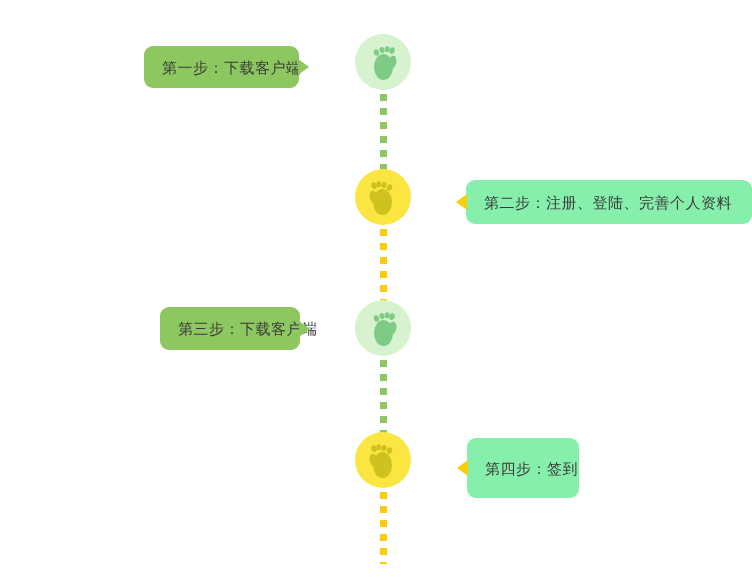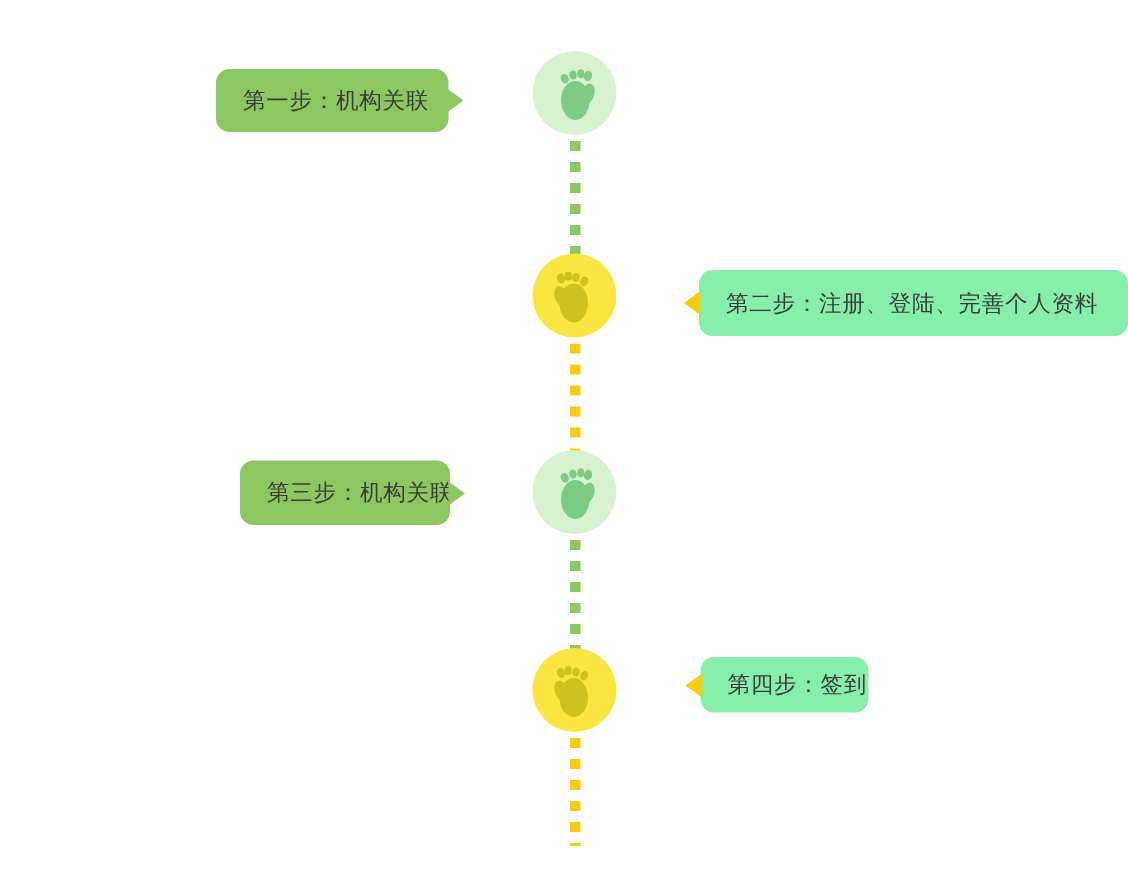--- a/index.html
+++ b/index.html
@@ -105,30 +105,30 @@
 
   #node-2   { left: 355px; top: 169px; }
   #bubble-2 { left: 466px; top: 180px; width: 286px; height: 44px; }
   #conn-2   { left: 380px; top: 229px; height: 75px; }
 
   #bubble-3 { left: 160px; top: 307px; width: 140px; height: 43px; }
   #node-3   { left: 355px; top: 300px; }
   #conn-3   { left: 380px; top: 360px; height: 74px; }
 
   #node-4   { left: 355px; top: 432px; }
-  #bubble-4 { left: 467px; top: 438px; width: 112px; height: 37px; }
+  #bubble-4 { left: 467px; top: 438px; width: 112px; height: 60px; }
   #conn-4   { left: 380px; top: 492px; height: 72px; }
 </style>
 </head>
 <body>
 
 <div id="stage">
 
   <div class="bubble green tail-right" id="bubble-1">
-    <span class="label">第一步：机构关联</span>
+    <span class="label">第一步：下载客户端</span>
   </div>
 
   <div class="node green" id="node-1">
     <span>
       <svg width="34" height="40" viewBox="0 0 34 40">
         <ellipse cx="17.5" cy="25" rx="9.5" ry="13" fill="#7ecb86"></ellipse>
         <ellipse cx="26" cy="20.5" rx="4.2" ry="7" transform="rotate(16 26 20.5)" fill="#7ecb86"></ellipse>
         <ellipse cx="10.5" cy="10.5" rx="2.6" ry="3.3" transform="rotate(-22 10.5 10.5)" fill="#7ecb86"></ellipse>
         <ellipse cx="16" cy="8" rx="2.5" ry="3.1" transform="rotate(-12 16 8)" fill="#7ecb86"></ellipse>
         <ellipse cx="21.2" cy="7.2" rx="2.4" ry="3" fill="#7ecb86"></ellipse>
@@ -154,21 +154,21 @@
     </span>
   </div>
 
   <div class="bubble yellow tail-left" id="bubble-2">
     <span class="label">第二步：注册、登陆、完善个人资料</span>
   </div>
 
   <div class="connector yellow" id="conn-2"></div>
 
   <div class="bubble green tail-right" id="bubble-3">
-    <span class="label">第三步：机构关联</span>
+    <span class="label">第三步：下载客户端</span>
   </div>
 
   <div class="node green" id="node-3">
     <span>
       <svg width="34" height="40" viewBox="0 0 34 40">
         <ellipse cx="17.5" cy="25" rx="9.5" ry="13" fill="#7ecb86"></ellipse>
         <ellipse cx="26" cy="20.5" rx="4.2" ry="7" transform="rotate(16 26 20.5)" fill="#7ecb86"></ellipse>
         <ellipse cx="10.5" cy="10.5" rx="2.6" ry="3.3" transform="rotate(-22 10.5 10.5)" fill="#7ecb86"></ellipse>
         <ellipse cx="16" cy="8" rx="2.5" ry="3.1" transform="rotate(-12 16 8)" fill="#7ecb86"></ellipse>
         <ellipse cx="21.2" cy="7.2" rx="2.4" ry="3" fill="#7ecb86"></ellipse>

